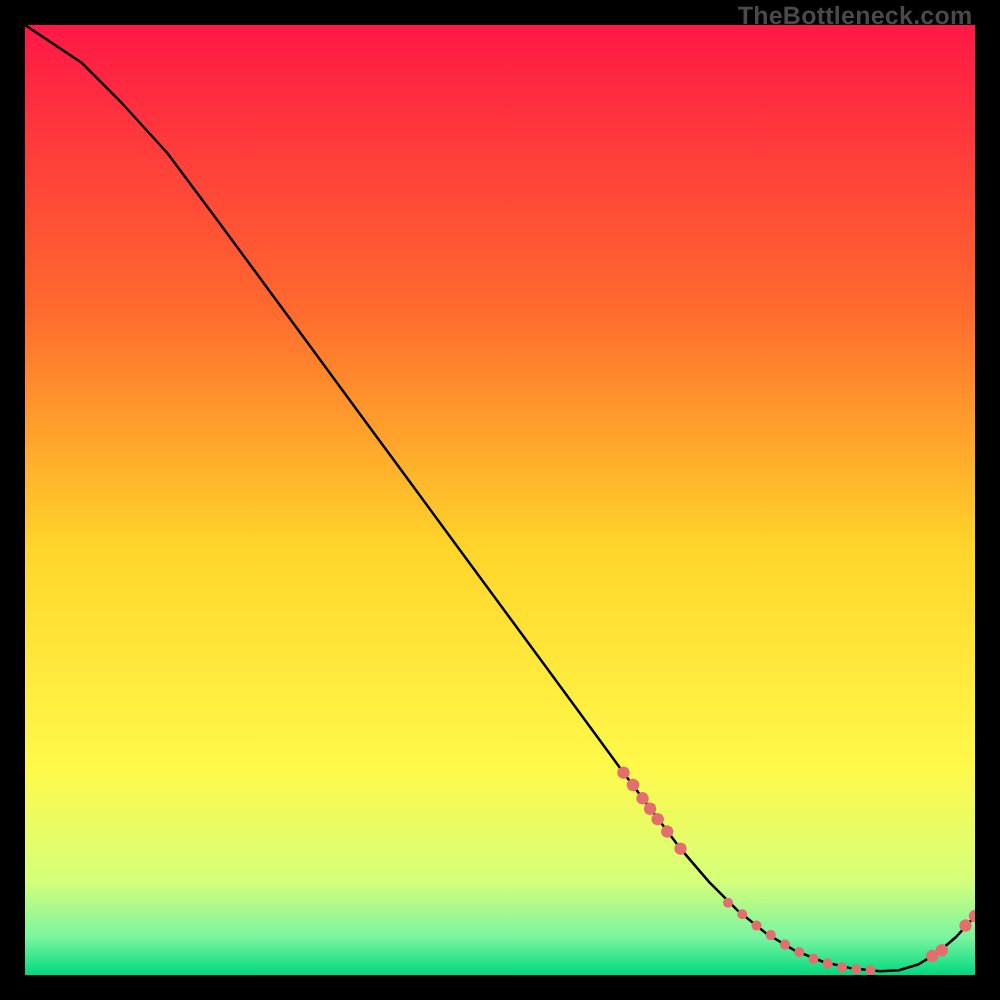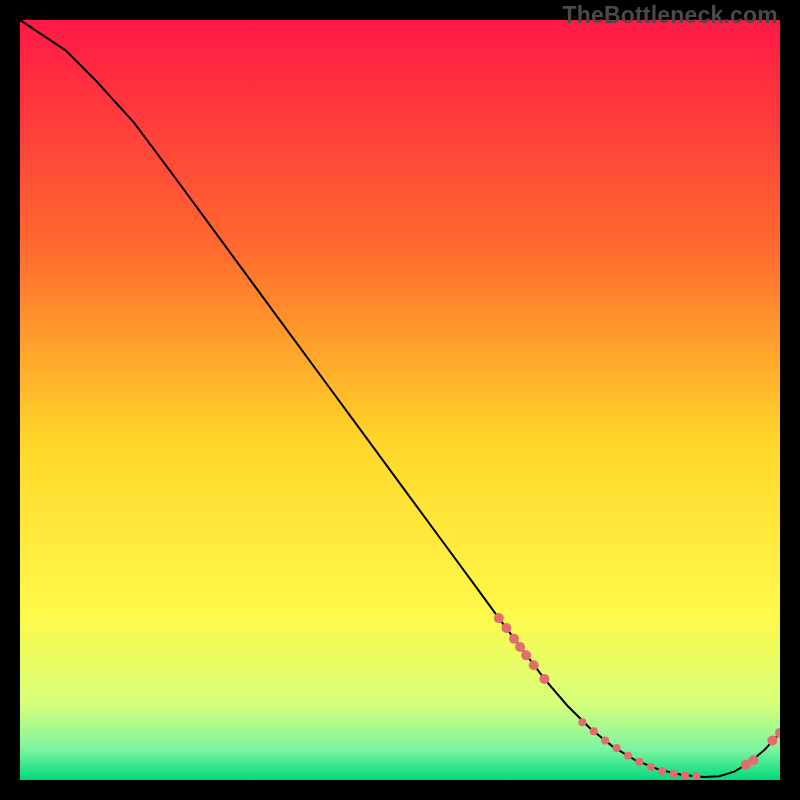--- a/index.html
+++ b/index.html
@@ -24,21 +24,21 @@
     left: 0;
     top: 0;
     width: 760px;
     height: 760px;
   }
   .watermark {
     position: absolute;
     right: 22px;
     top: 2px;
     color: #4a4a4a;
-    font-size: 23px;
+    font-size: 20px;
     font-weight: 600;
     letter-spacing: 0.2px;
     user-select: none;
   }
   svg { display: block; }
 </style>
 </head>
 <body>
 
 <div class="frame">

